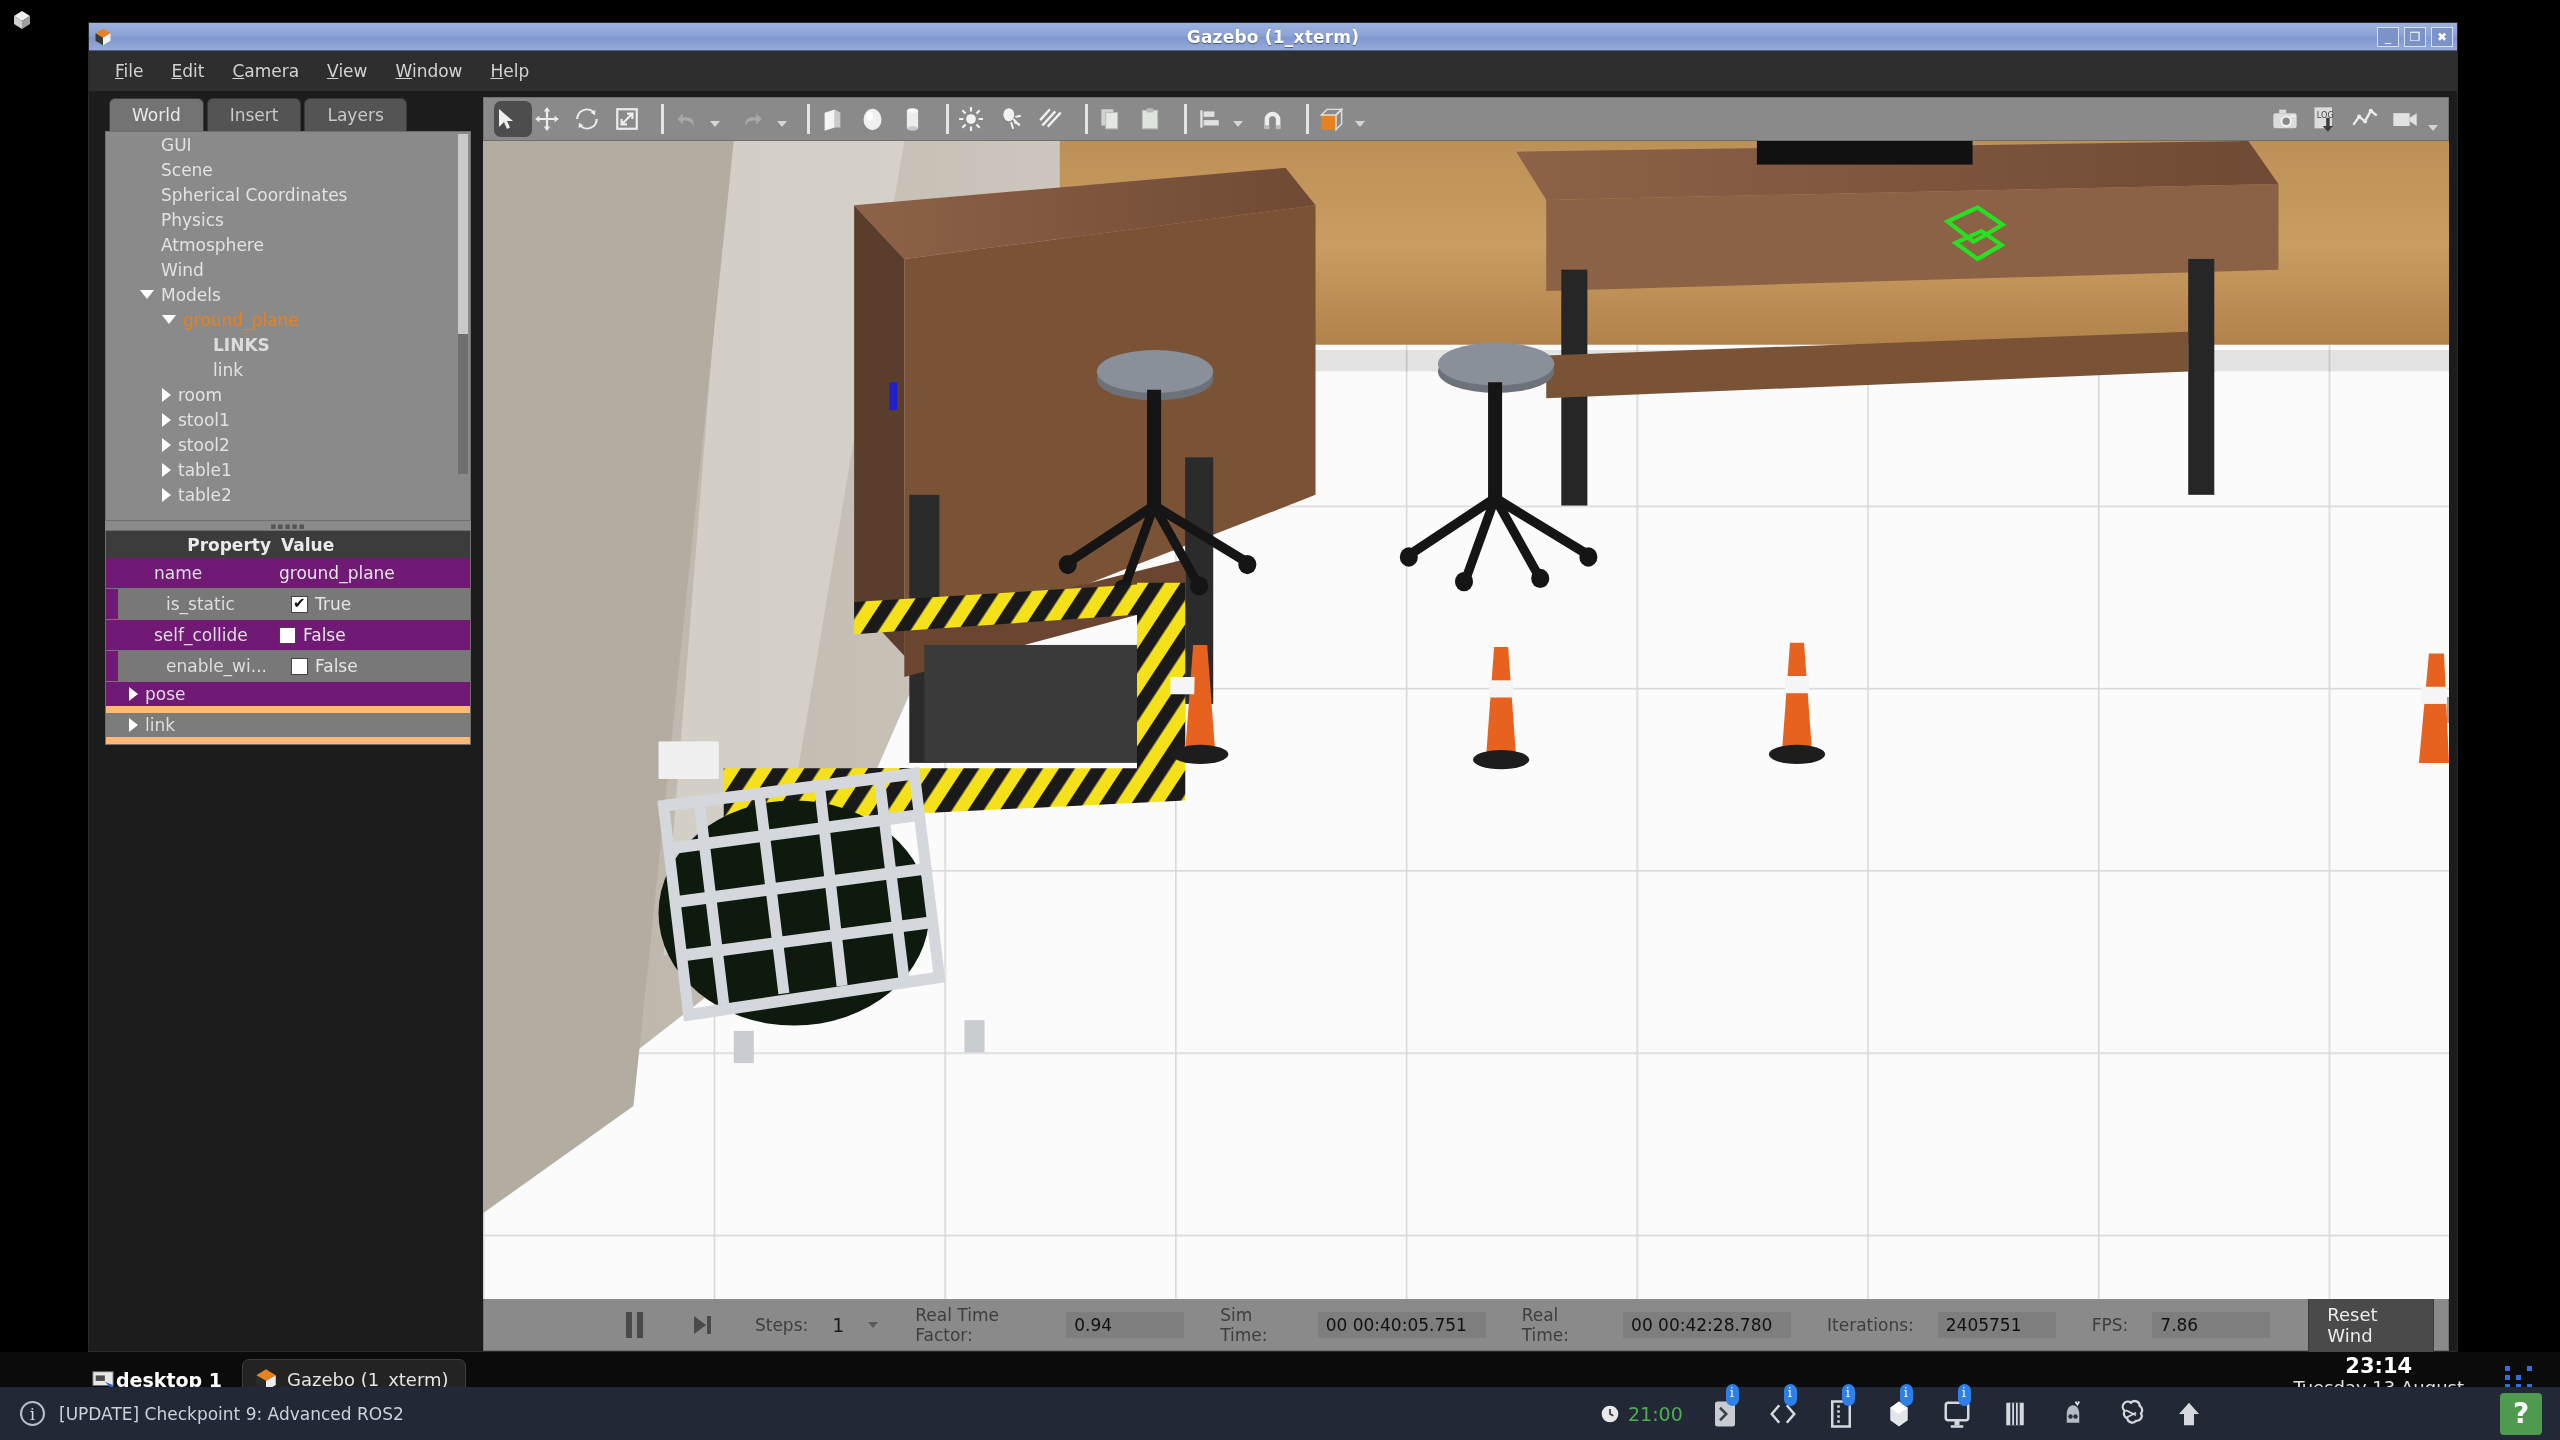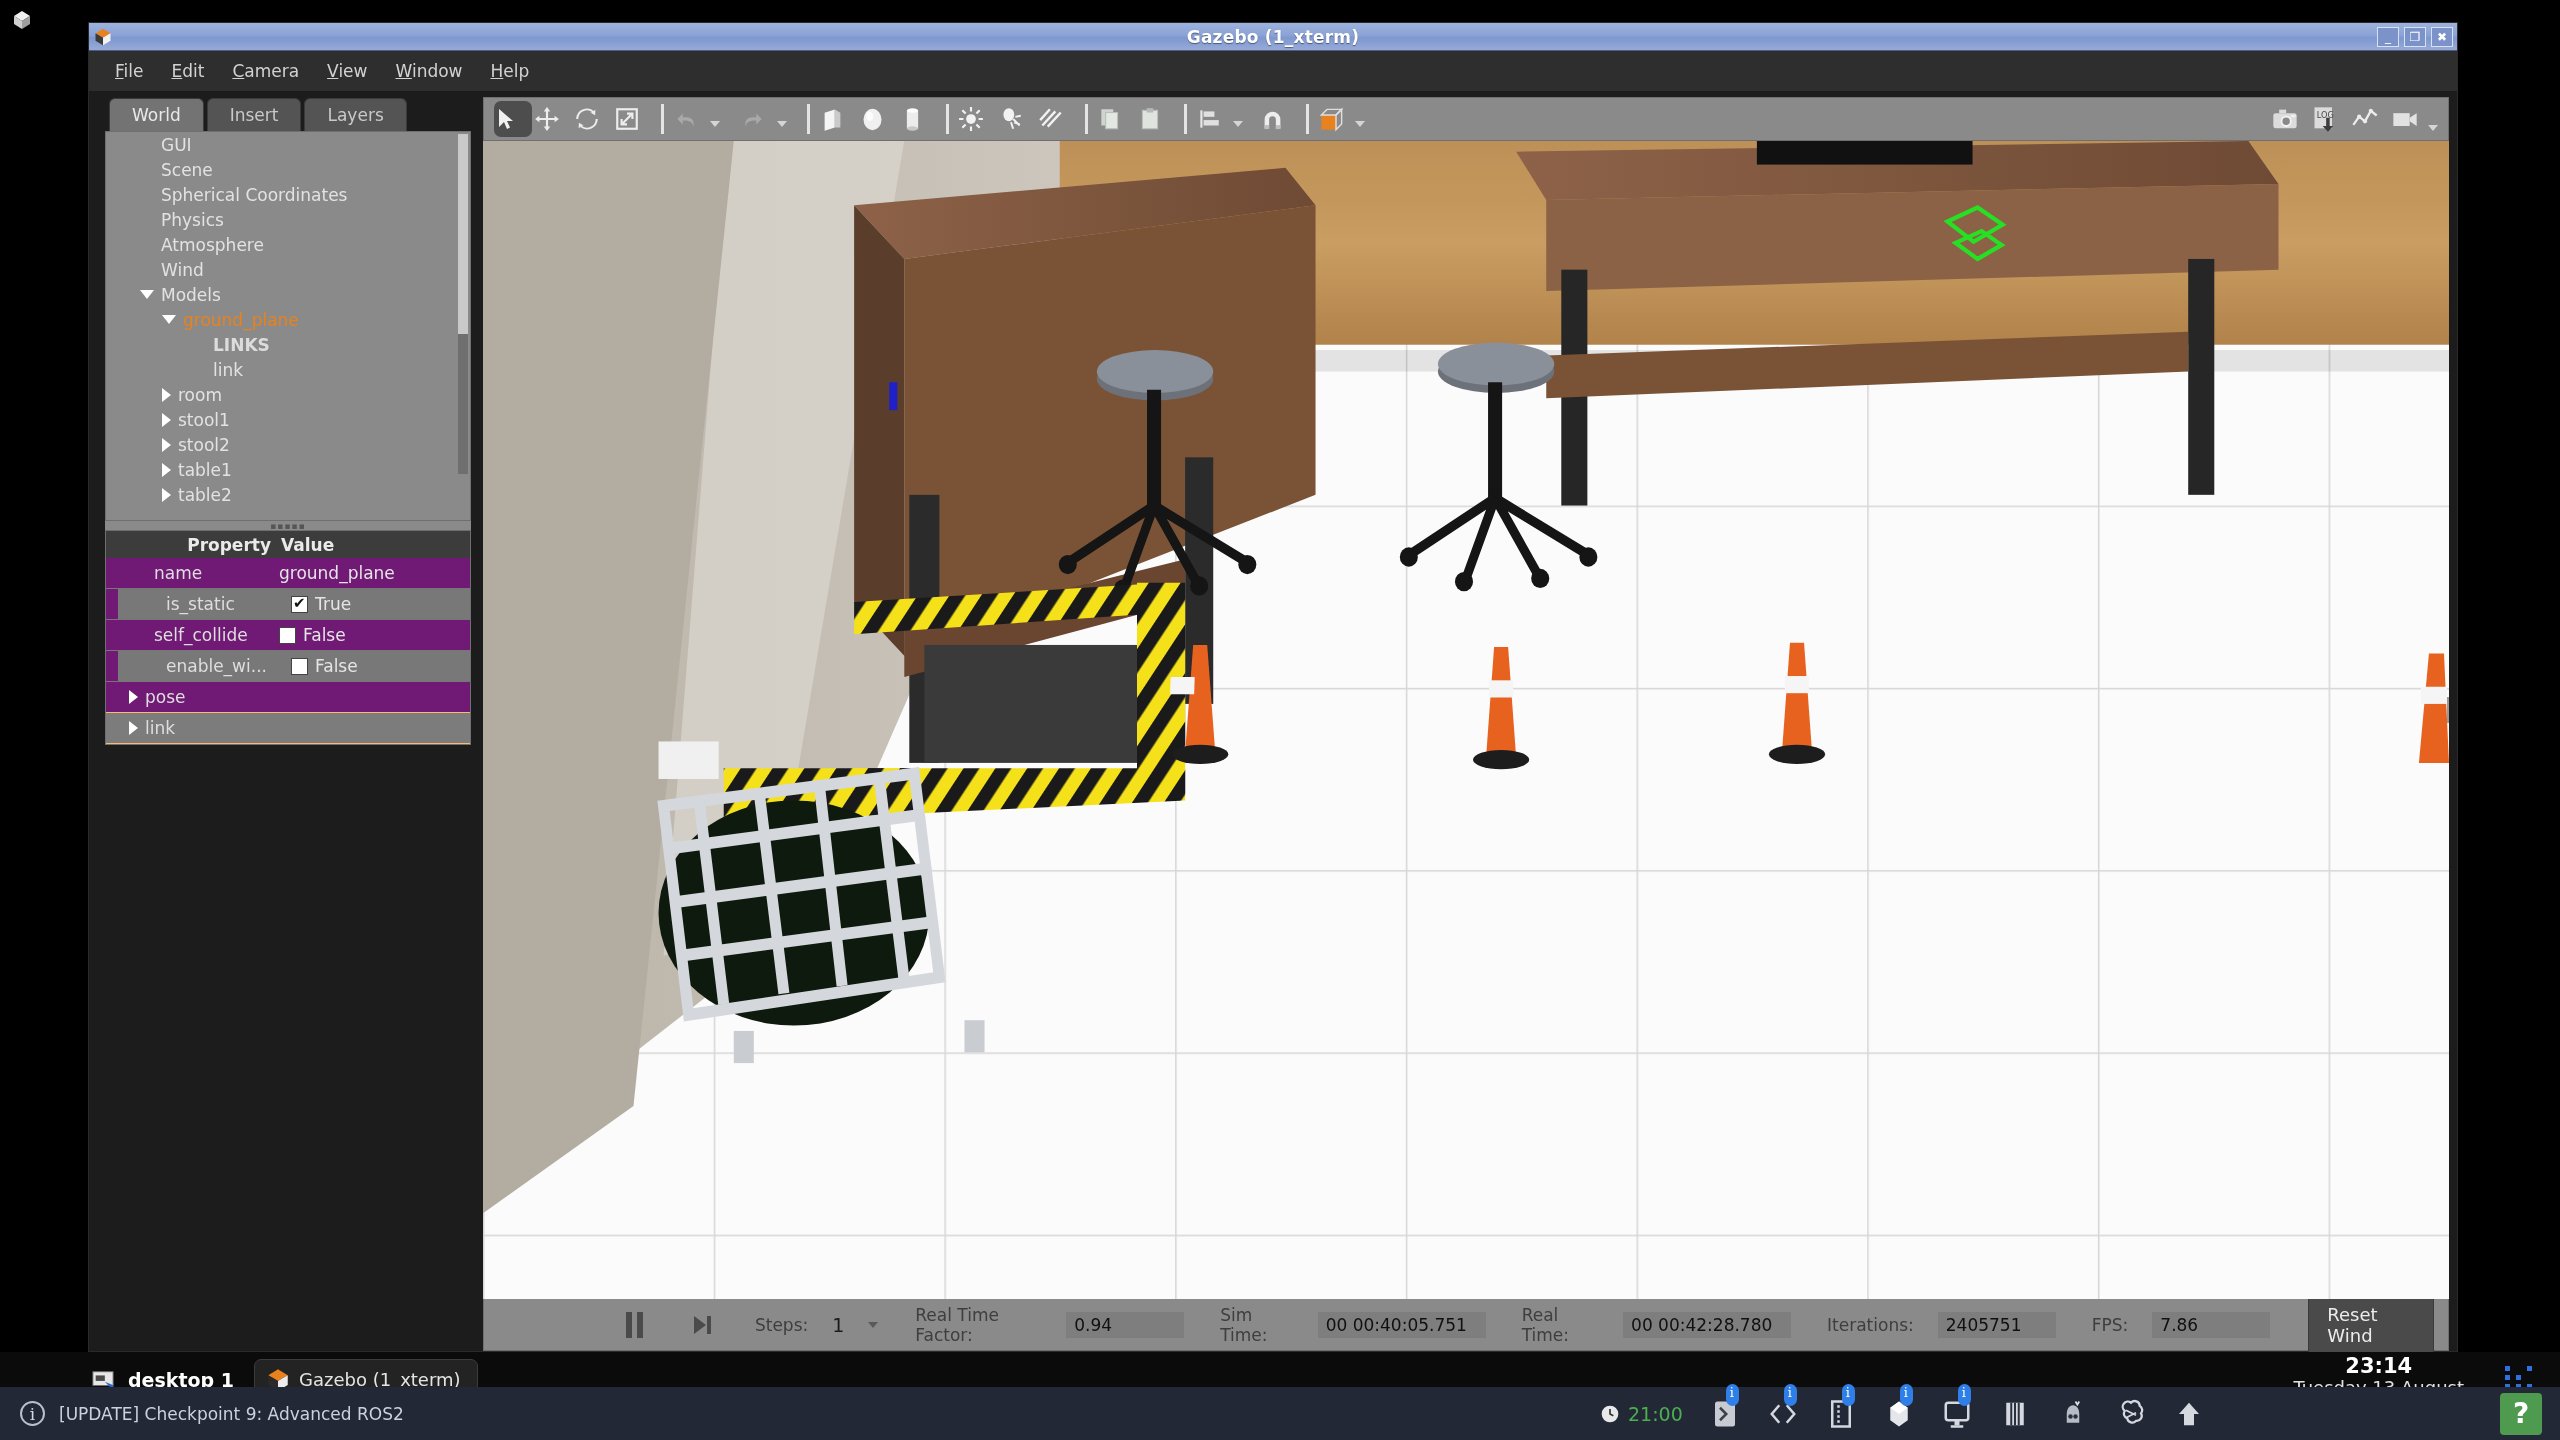--- a/index.html
+++ b/index.html
@@ -119,21 +119,21 @@
   .prop-row .c2 {
     flex: 1; font-size: 17px; color: #e5e5e5; padding-left: 8px;
     display: flex; align-items: center; gap: 7px; height: 100%;
   }
   .prop-row.alt .c2 { background: #787878; }
   .cb { width: 17px; height: 17px; background: #fff; border: 1px solid #444; position: relative; }
   .cb.checked::after {
     content: "✔"; position: absolute; left: 1px; top: -3px;
     font-size: 15px; color: #111; font-family: "DejaVu Sans", sans-serif;
   }
-  .prop-exp { display: flex; height: 31px; align-items: center; border-bottom: 1px solid #fdba74; }
+  .prop-exp { display: flex; height: 31px; align-items: center; border-bottom: 7px solid #fdba74; }
   .prop-exp .lbl { font-size: 17px; color: #dedede; }
   .prop-exp.sel { background: #7c7c7c; }
   
   #render-wrap { flex: 1; display: flex; flex-direction: column; padding: 6px 8px 0 4px; }
   #gz-toolbar {
     height: 44px; background: #8a8a8a; display: flex; align-items: center;
     padding: 0 10px; gap: 2px; border: 1px solid #6f6f6f;
   }
   .tb-btn { width: 38px; height: 36px; display: flex; align-items: center; justify-content: flex-start; }
   .tb-btn.active { background: #4d4d4d; border-radius: 7px; }
@@ -161,21 +161,21 @@
   }
   .pause-ico { display: flex; gap: 5px; }
   .pause-ico i { width: 6px; height: 26px; background: #4a4a4a; display: block; }
   .step-ico { display: flex; align-items: center; gap: 2px; }
   
   #wm-taskbar {
     position: absolute; left: 0; right: 0; top: 1352px; height: 55px;
     background: #0b0b0b; display: flex; align-items: center;
   }
   #desktop-label {
-    display: flex; align-items: center; gap: 12px; margin-left: 90px;
+    display: flex; align-items: center; margin-left: 90px;
     font-size: 19px; color: #fff; font-weight: bold;
     font-family: "DejaVu Sans", sans-serif;
   }
   #win-button {
     display: flex; align-items: center; gap: 8px; margin-left: 20px;
     background: #232323; border: 1px solid #3c3c3c; border-radius: 7px;
     padding: 7px 16px 7px 10px;
     font-size: 18px; color: #e4e4e4; font-family: "DejaVu Sans", sans-serif;
   }
   #wm-clock {

